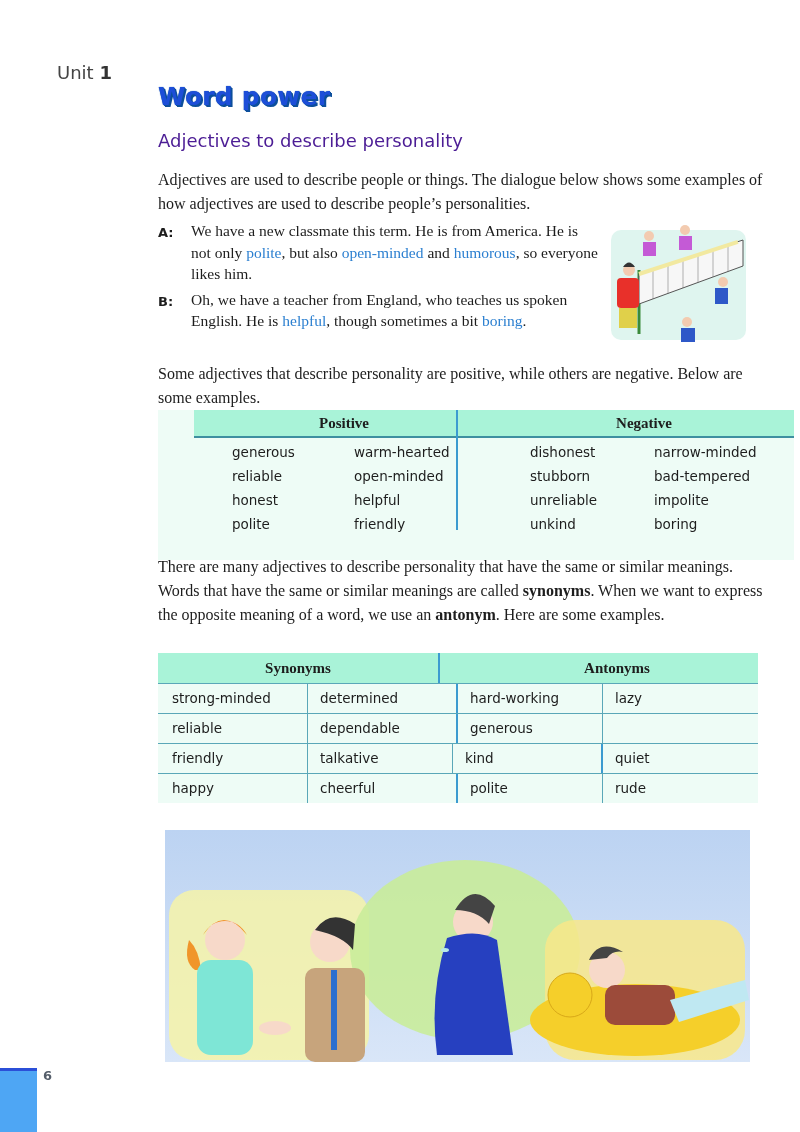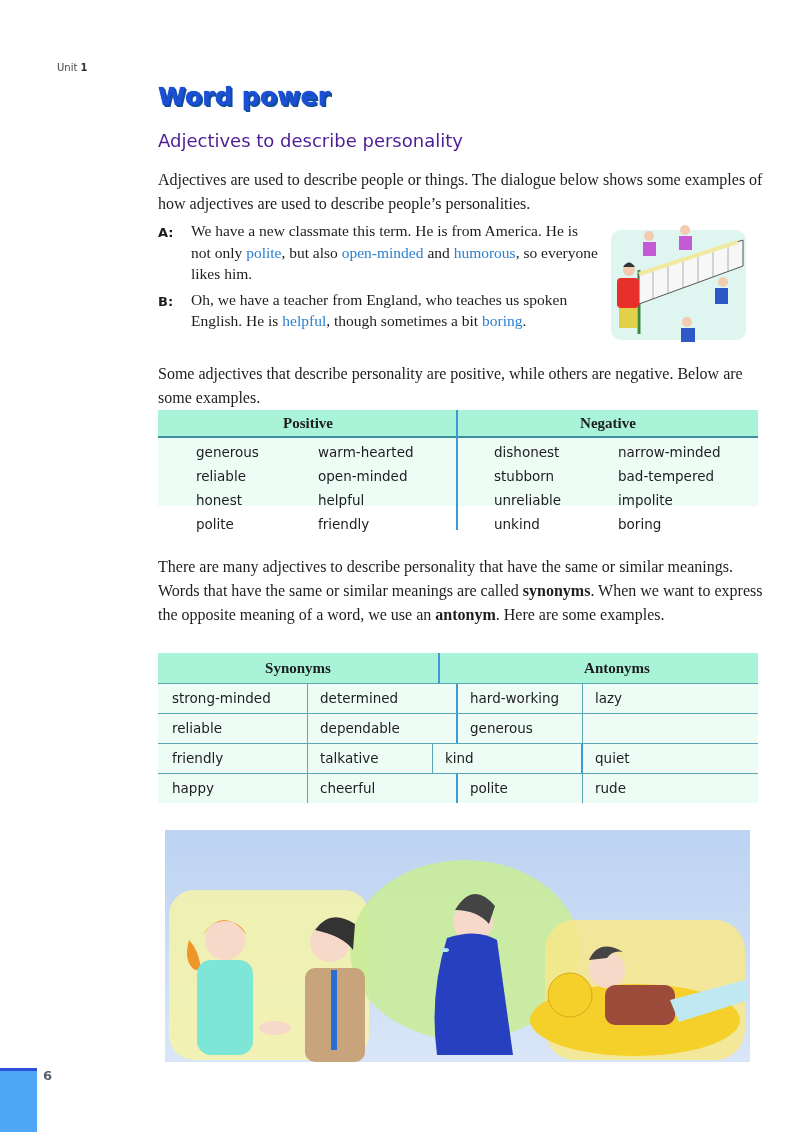--- a/index.html
+++ b/index.html
@@ -1,49 +1,49 @@
 <!DOCTYPE html>
 <html><head>
 <meta charset="utf-8">
 <style>
   html, body { margin:0; padding:0; background:#ffffff; }
   body { width:800px; height:1132px; position:relative; overflow:hidden; font-family:"Liberation Serif", serif; color:#1d1d1d; }
-  .unit { position:absolute; left:57px; top:62px; font-family:"DejaVu Sans", sans-serif; font-size:10px; color:#444; }
+  .unit { position:absolute; left:57px; top:62px; font-family:"DejaVu Sans", sans-serif; font-size:18px; color:#444; }
   .unit b { font-weight:bold; color:#333; }
   .title { position:absolute; left:158px; top:82px; font-family:"DejaVu Sans", sans-serif; font-weight:bold; font-size:25px;
     color:#1d4ed8; letter-spacing:0.2px;
     text-shadow: 1px 1px 0 #0d4f9c, 2px 2px 0 #0d4f9c, 0 0 1px #0d4f9c; }
   .subtitle { position:absolute; left:158px; top:130px; font-family:"DejaVu Sans", sans-serif; font-size:18px; color:#4c1d95; }
   .para { position:absolute; left:158px; width:610px; font-size:16px; line-height:24px; }
   .p1 { top:168px; }
   .dialogue { position:absolute; left:158px; top:220px; width:440px; font-size:15.5px; line-height:21.5px; }
   .dl { display:flex; margin-bottom:4px; }
   .spk { width:33px; flex:none; font-family:"DejaVu Sans", sans-serif; font-weight:bold; font-size:13px; padding-top:2px; }
   .hl { color:#2b7fd0; }
   .p2 { top:362px; }
   .p3 { top:555px; }
-  .tbl1 { position:absolute; left:158px; top:410px; width:600px; height:96px; background:#eefcf6; }
+  .tbl1 { position:absolute; left:158px; top:410px; width:600px; height:150px; background:#eefcf6;padding-left:36px; }
   .tbl1 .hdr { display:flex; height:26px; background:#a9f3d8; border-bottom:2px solid #3e8fa0; }
   .tbl1 .hdr div { flex:1; text-align:center; font-weight:bold; font-size:15px; line-height:26px; }
   .tbl1 .vsep { position:absolute; left:298px; top:0; width:2px; height:120px; background:#3c9bd0; }
   .tbl1 .body { display:flex; }
   .tbl1 .half { width:300px; padding-top:2px; }
   .tbl1 .row { display:flex; height:24px; font-family:"DejaVu Sans", sans-serif; font-size:13.5px; line-height:24px; }
   .tbl1 .c1 { width:122px; padding-left:38px; }
   .tbl1 .c2 { width:140px; }
   .tbl1 .half.neg .c1 { padding-left:36px; width:124px; }
   .tbl2 { position:absolute; left:158px; top:653px; width:600px; background:#eefcf6; }
   .tbl2 .hdr { display:flex; height:30px; background:#a9f3d8; border-bottom:1.5px solid #5aa7b8; }
   .tbl2 .hdr div { text-align:center; font-weight:bold; font-size:15px; line-height:30px; }
   .tbl2 .row { display:flex; height:29px; border-bottom:1.5px solid #5aa7b8; font-family:"DejaVu Sans", sans-serif; font-size:13.5px; line-height:29px; }
   .tbl2 .row:last-child { border-bottom:none; }
   .tbl2 .c { box-sizing:border-box; padding-left:14px; }
   .tbl2 .w1 { width:150px; border-right:1.5px solid #5aa7b8; }
   .tbl2 .w2 { width:150px; border-right:2px solid #3c9bd0; padding-left:12px; }
-  .tbl2 .w3 { width:125px; border-right:1.5px solid #5aa7b8; padding-left:12px; }
+  .tbl2 .w3 { width:145px; border-right:1.5px solid #5aa7b8; padding-left:12px; }
   .tbl2 .w4 { width:151px; padding-left:12px; }
   .hdr .hs { width:300px; border-right:2px solid #3c9bd0; box-sizing:border-box; }
   .hdr .ha { width:300px;padding-left:36px; }
   .pic1 { position:absolute; left:603px; top:222px; width:147px; height:122px; }
   .pic2 { position:absolute; left:165px; top:830px; width:585px; height:232px; }
   .pagebar { position:absolute; left:0; top:1068px; width:37px; height:64px; background:#4ea6f4; border-top:3px solid #2b4fd8; }
   .pagenum { position:absolute; left:43px; top:1068px; font-family:"DejaVu Sans", sans-serif; font-weight:bold; font-size:13px; color:#555e6a; }
 </style>
 </head>
 <body>

